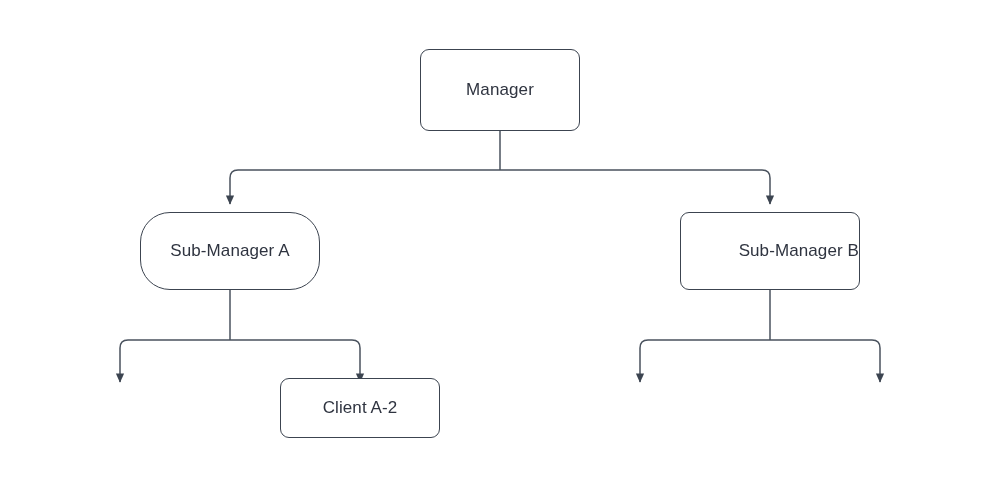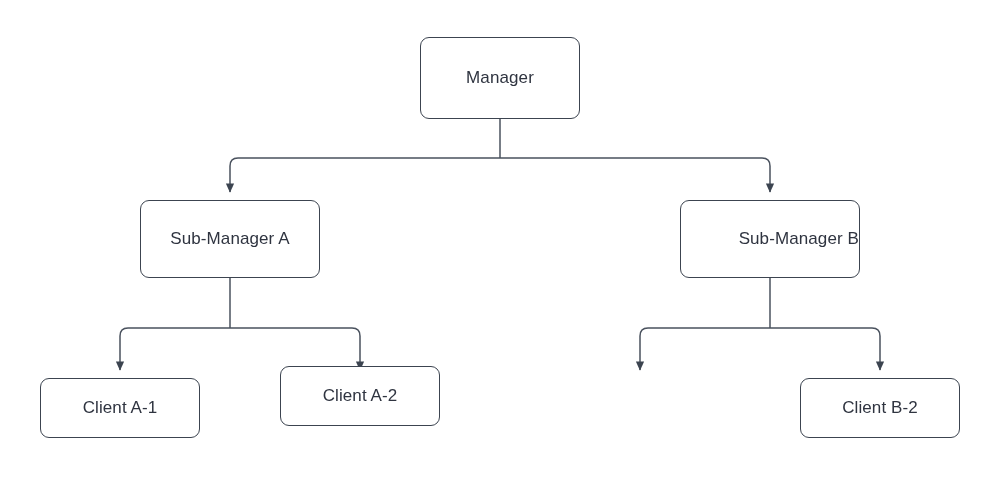--- a/index.html
+++ b/index.html
@@ -11,20 +11,21 @@
     width: 1000px;
     height: 480px;
     font-family: "Liberation Sans", sans-serif;
     overflow: hidden;
   }
   #diagram-canvas {
     position: relative;
     width: 1000px;
     height: 399px;
     background: #ffffff;
+    margin-top: 12px;
   }
   #connector-layer {
     position: absolute;
     left: 0;
     top: 0;
     width: 1000px;
     height: 480px;
   }
   .node {
     position: absolute;
@@ -40,21 +41,21 @@
   .node-label {
     color: #2f3440;
     font-family: "Liberation Sans", sans-serif;
     font-size: 17px;
     line-height: 20px;
     letter-spacing: 0.1px;
     white-space: nowrap;
     user-select: none;
   }
   .node.level-0 { left: 420px; top: 37px;  width: 160px; height: 82px; }
-  .node.level-1-a { left: 140px; top: 200px; width: 180px; height: 78px; }
+  .node.level-1-a { left: 140px; top: 200px; width: 180px; height: 78px; border-radius: 30px; }
   .node.level-1-b { left: 680px; top: 200px; width: 180px; height: 78px; justify-content: flex-end; }
   .node.level-2-a1 { left: 40px;  top: 378px; width: 160px; height: 60px; }
   .node.level-2-a2 { left: 280px; top: 366px; width: 160px; height: 60px; }
   .node.level-2-b1 { left: 560px; top: 378px; width: 160px; height: 60px; }
   .node.level-2-b2 { left: 800px; top: 378px; width: 160px; height: 60px; }
 </style>
 </head>
 <body>
 
 <div id="diagram-canvas">
@@ -93,26 +94,20 @@
   </div>
 
   <div class="node level-1-a">
     <span class="node-label">Sub-Manager A</span>
   </div>
 
   <div class="node level-1-b">
     <span class="node-label">Sub-Manager B</span>
   </div>
 
-  <div class="node level-2-a1">
-    <span class="node-label">Client A-1</span>
-  </div>
 
   <div class="node level-2-a2">
     <span class="node-label">Client A-2</span>
   </div>
 
 
-  <div class="node level-2-b2">
-    <span class="node-label">Client B-2</span>
-  </div>
 
 </div>
 
 </body></html>

